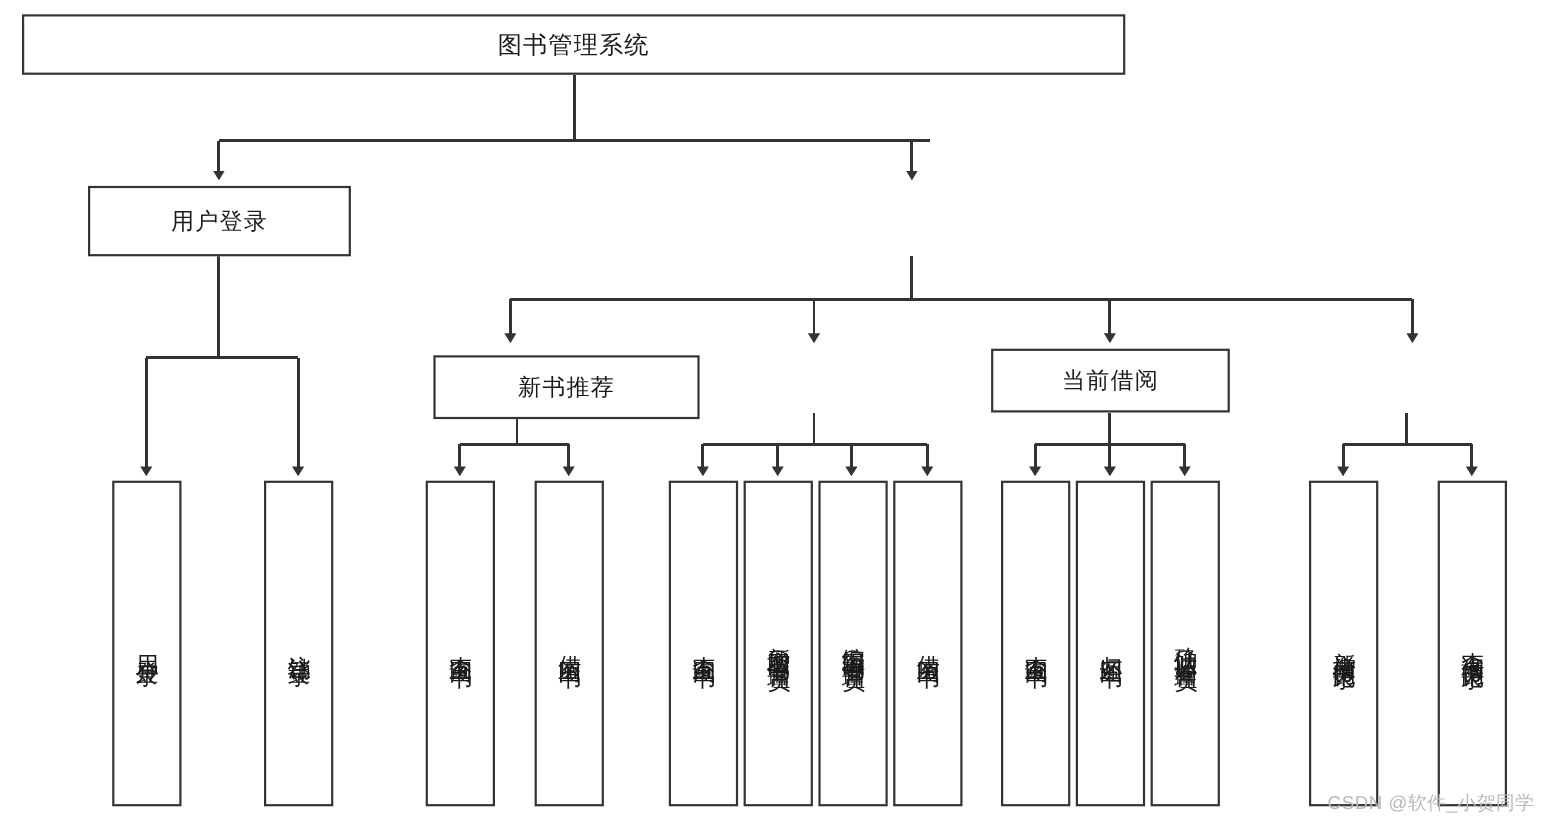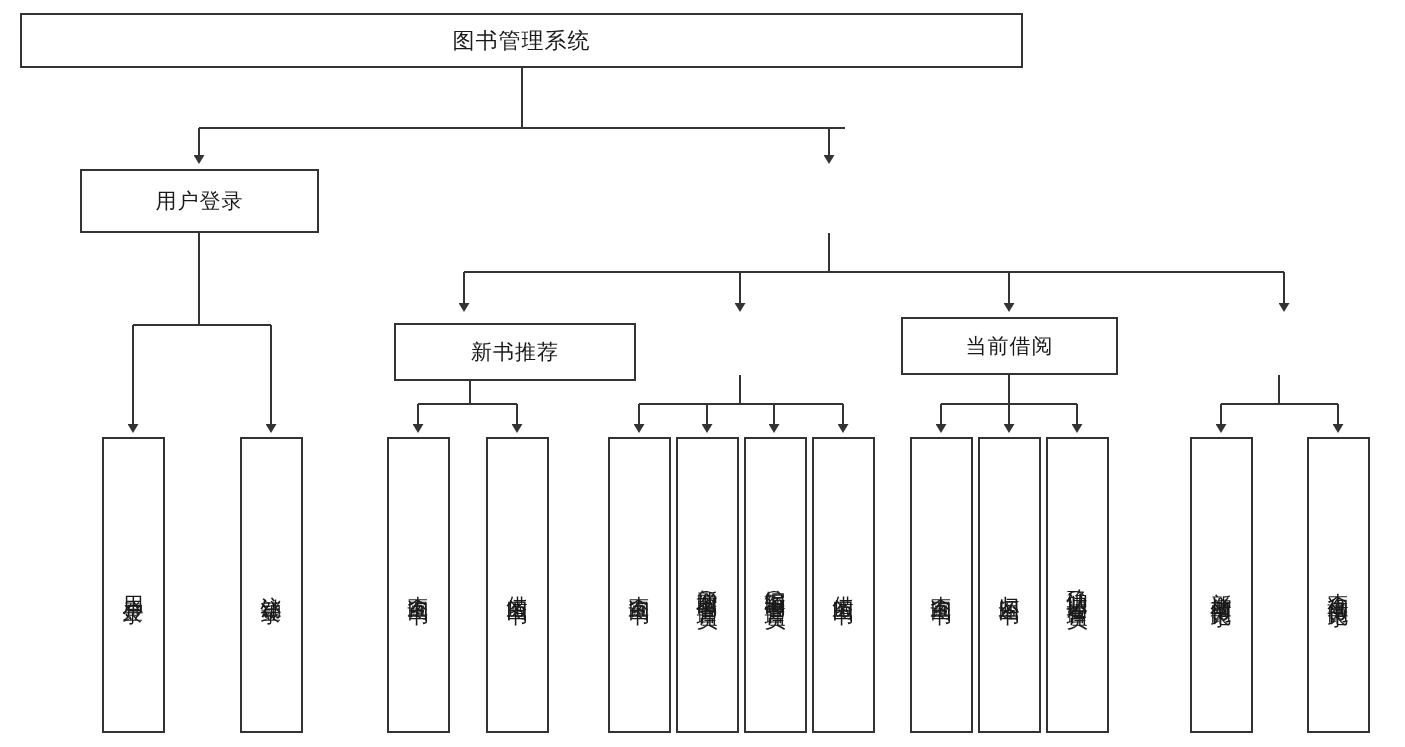--- a/index.html
+++ b/index.html
@@ -172,14 +172,15 @@
     <span class="vlabel">确认归还（管理员）</span>
   </div>
 
   <div class="node leaf" style="left:1190px; top:437px; width:63px; height:296px;">
     <span class="vlabel">新增借阅记录</span>
   </div>
   <div class="node leaf" style="left:1307px; top:437px; width:63px; height:296px;">
     <span class="vlabel">查询借阅记录</span>
   </div>
 
+  <div class="watermark">CSDN @软件_小贺同学</div>
 
 </div>
 
 </body></html>

